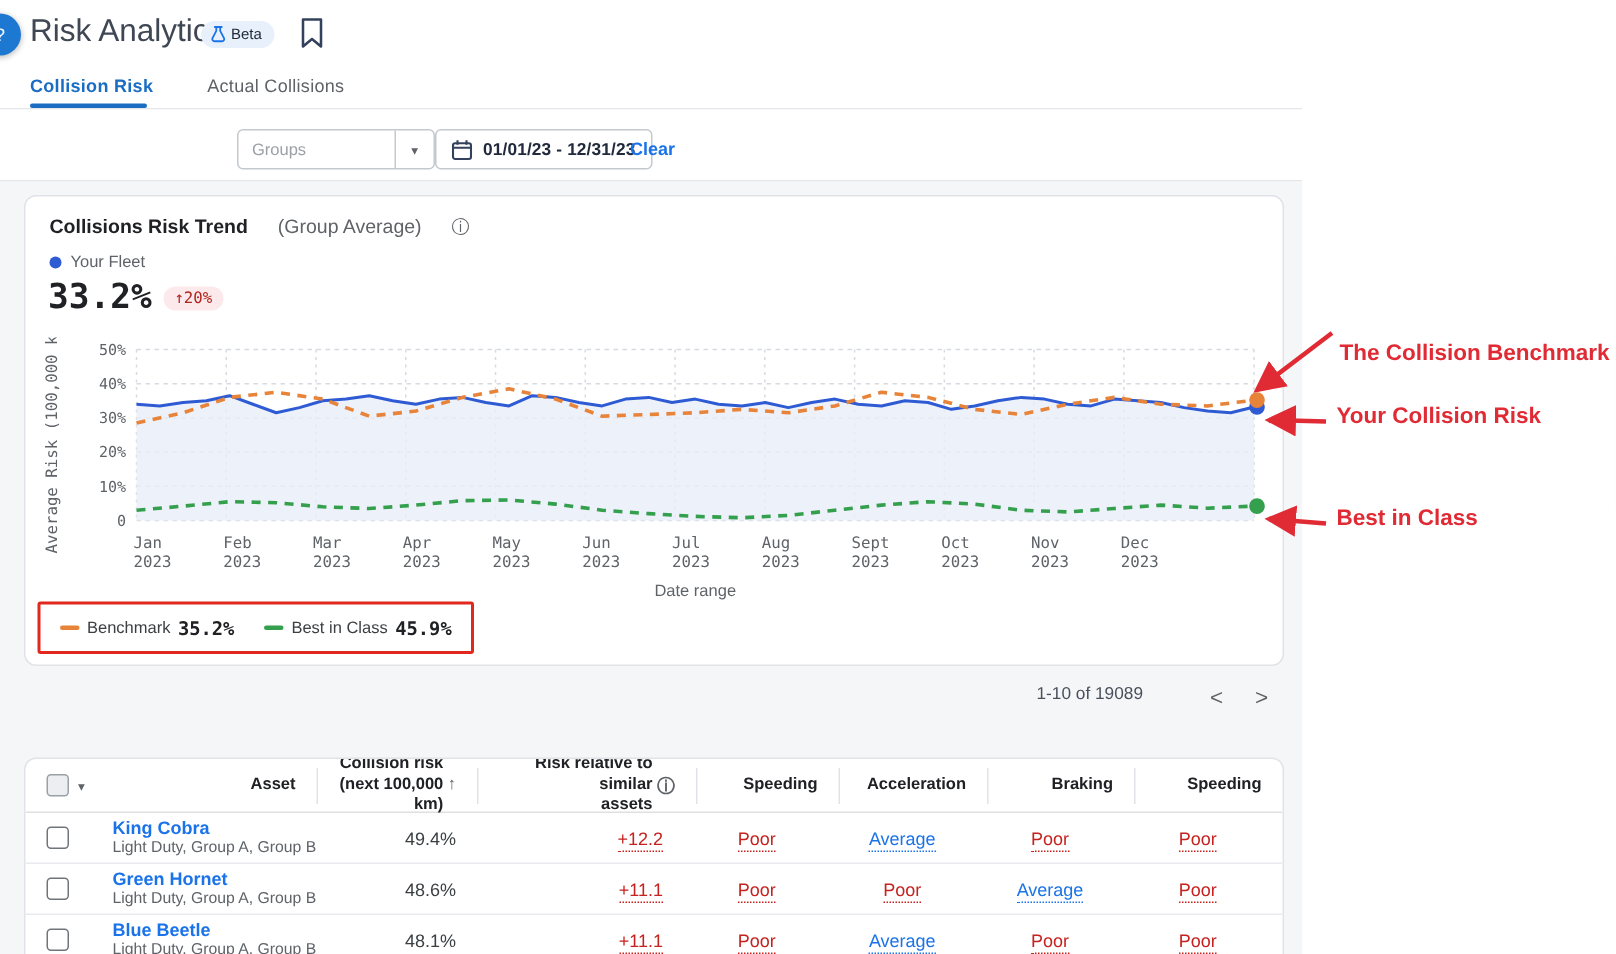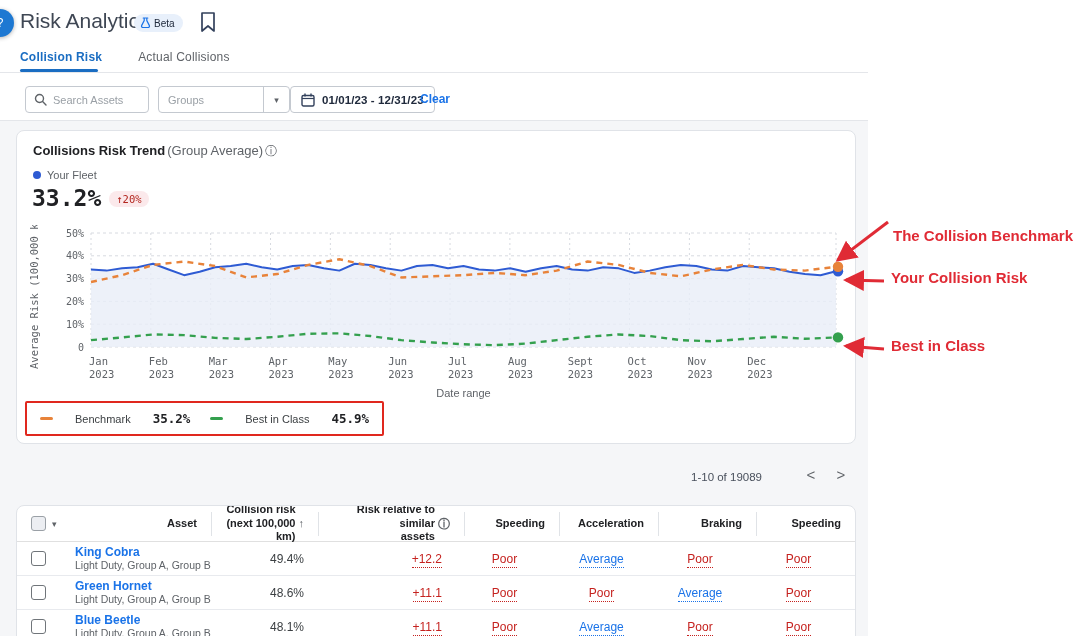--- a/index.html
+++ b/index.html
@@ -47,50 +47,50 @@
   .clear-link { position:absolute; left:420px; top:19px; font-size:12px; color:#1a73e8;
     font-weight:bold; cursor:pointer; }
   .filter-divider { position:absolute; left:0; top:120px; width:868px; height:1px; background:#e4e6ea; }
 
   
   .content-band { position:absolute; left:0; top:121px; width:868px; height:515px; background:#f5f6f8; }
 
   
   .chart-card { position:absolute; left:16px; top:130px; width:840px; height:314px;
     background:#fff; border:1px solid #e0e3e8; border-radius:8px; }
-  .chart-title-row { position:absolute; left:16px; top:12px; display:flex; align-items:center; gap:2px; }
+  .chart-title-row { position:absolute; left:16px; top:12px; display:flex; align-items:center; gap:20px; }
   .chart-title { font-size:13px; font-weight:bold; color:#202124; }
   .chart-subtitle { font-size:13px; color:#5f6368; }
   .info-icon { font-size:12px; color:#5f6368; line-height:1; cursor:pointer; }
   .fleet-legend { position:absolute; left:16px; top:38px; display:flex; align-items:center; gap:6px; }
   .fleet-dot { width:8px; height:8px; border-radius:50%; }
   .fleet-label { font-size:11px; color:#5f6368; }
   .big-value-row { position:absolute; left:15px; top:54px; display:flex; align-items:flex-end; gap:8px; }
   .big-value { font-family:"DejaVu Sans Mono", monospace; font-weight:bold; font-size:23px; color:#202124; }
   .delta-badge { font-family:"DejaVu Sans Mono", monospace; font-size:10.5px; color:#b3261e;
     background:#fbe9eb; border-radius:9px; padding:2px 7px; margin-bottom:4px; }
   .chart-svg { position:absolute; left:8px; top:94px; }
   .chart-legend-box { position:absolute; left:8px; top:270px; border:2.5px solid #e0281e;
     border-radius:2px; padding:8px 13px; display:flex; gap:20px; align-items:center; background:#fff; }
-  .legend-item { display:flex; align-items:center; gap:22px; }
+  .legend-item { display:flex; align-items:center; gap:5px; }
   .legend-dash { width:13px; height:3px; border-radius:2px; }
   .legend-label { font-size:11px; color:#3c4043; }
   .legend-value { font-family:"DejaVu Sans Mono", monospace; font-weight:bold; font-size:12.5px; color:#202124; }
 
   
   .annotation { position:absolute; font-size:15px; font-weight:bold; color:#e02b35; z-index:5; }
   .anno-1 { left:893px; top:203px;margin-top:24px; }
   .anno-2 { left:891px; top:269px; }
   .anno-3 { left:891px; top:337px; }
   .arrow-overlay { position:absolute; left:0; top:0; width:1077px; height:636px;
     pointer-events:none; z-index:4; }
 
   
   .pagination { position:absolute; left:16px; top:457px; width:840px; height:26px;
-    display:flex; align-items:flex-end; justify-content:flex-end; gap:0; }
+    display:flex; align-items:flex-start; justify-content:flex-end; gap:0; }
   .page-range { font-size:11.5px; color:#49505c; margin-right:34px; }
   .page-prev, .page-next { font-size:15px; color:#5f6368; cursor:pointer; width:30px; text-align:center; }
 
   
   .table-card { position:absolute; left:16px; top:505px; width:840px; height:140px;
     background:#fff; border:1px solid #e0e3e8; border-radius:8px 8px 0 0; overflow:hidden; }
   .t-row { display:grid; grid-template-columns:46px 148px 107px 146px 95px 99px 98px 1fr;
     align-items:center; }
   .t-head { height:36px; border-bottom:1px solid #e0e0e0; }
   .t-head .th { font-size:11px; font-weight:bold; color:#202124; text-align:right;
@@ -134,27 +134,20 @@
   </svg>
   <div class="tabs">
     <div class="tab active">Collision Risk</div>
     <div class="tab">Actual Collisions</div>
   </div>
   <div class="tab-underline"></div>
   <div class="header-divider"></div>
 </div>
 
 <div class="filter-bar">
-  <div class="search-box">
-    <svg width="13" height="13" viewBox="0 0 13 13">
-      <circle cx="5.5" cy="5.5" r="4" fill="none" stroke="#5f6368" stroke-width="1.4"></circle>
-      <line x1="8.6" y1="8.6" x2="12" y2="12" stroke="#5f6368" stroke-width="1.4" stroke-linecap="round"></line>
-    </svg>
-    <input type="text" placeholder="Search Assets" style="">
-  </div>
   <div class="groups-select">
     <span class="gs-label">Groups</span>
     <span class="gs-caret">▾</span>
   </div>
   <div class="date-btn">
     <svg width="14" height="14" viewBox="0 0 14 14">
       <rect x="1" y="2.5" width="12" height="10.5" rx="1.5" fill="none" stroke="#33415c" stroke-width="1.4"></rect>
       <line x1="4" y1="0.5" x2="4" y2="3.5" stroke="#33415c" stroke-width="1.4"></line>
       <line x1="10" y1="0.5" x2="10" y2="3.5" stroke="#33415c" stroke-width="1.4"></line>
       <line x1="1" y1="5.5" x2="13" y2="5.5" stroke="#33415c" stroke-width="1.2"></line>

